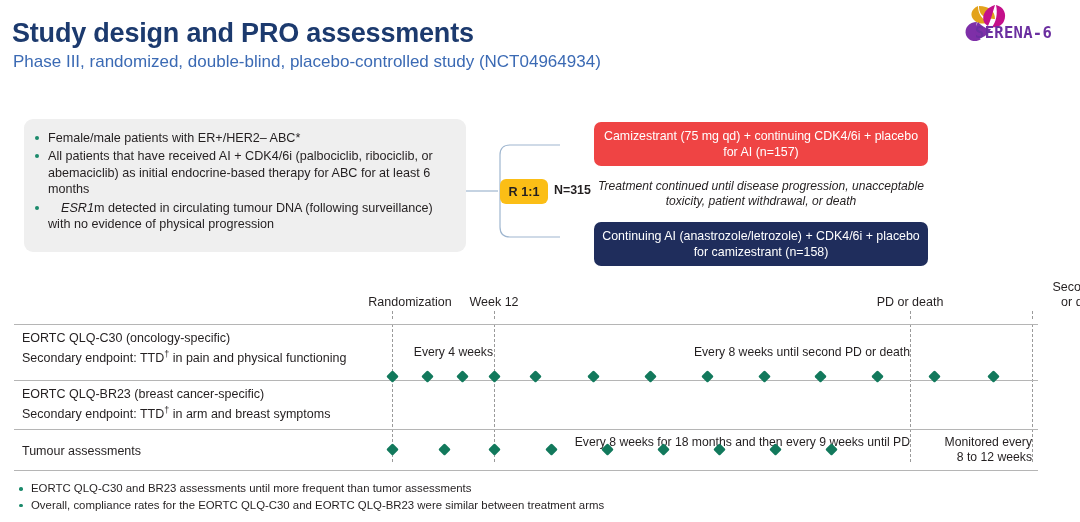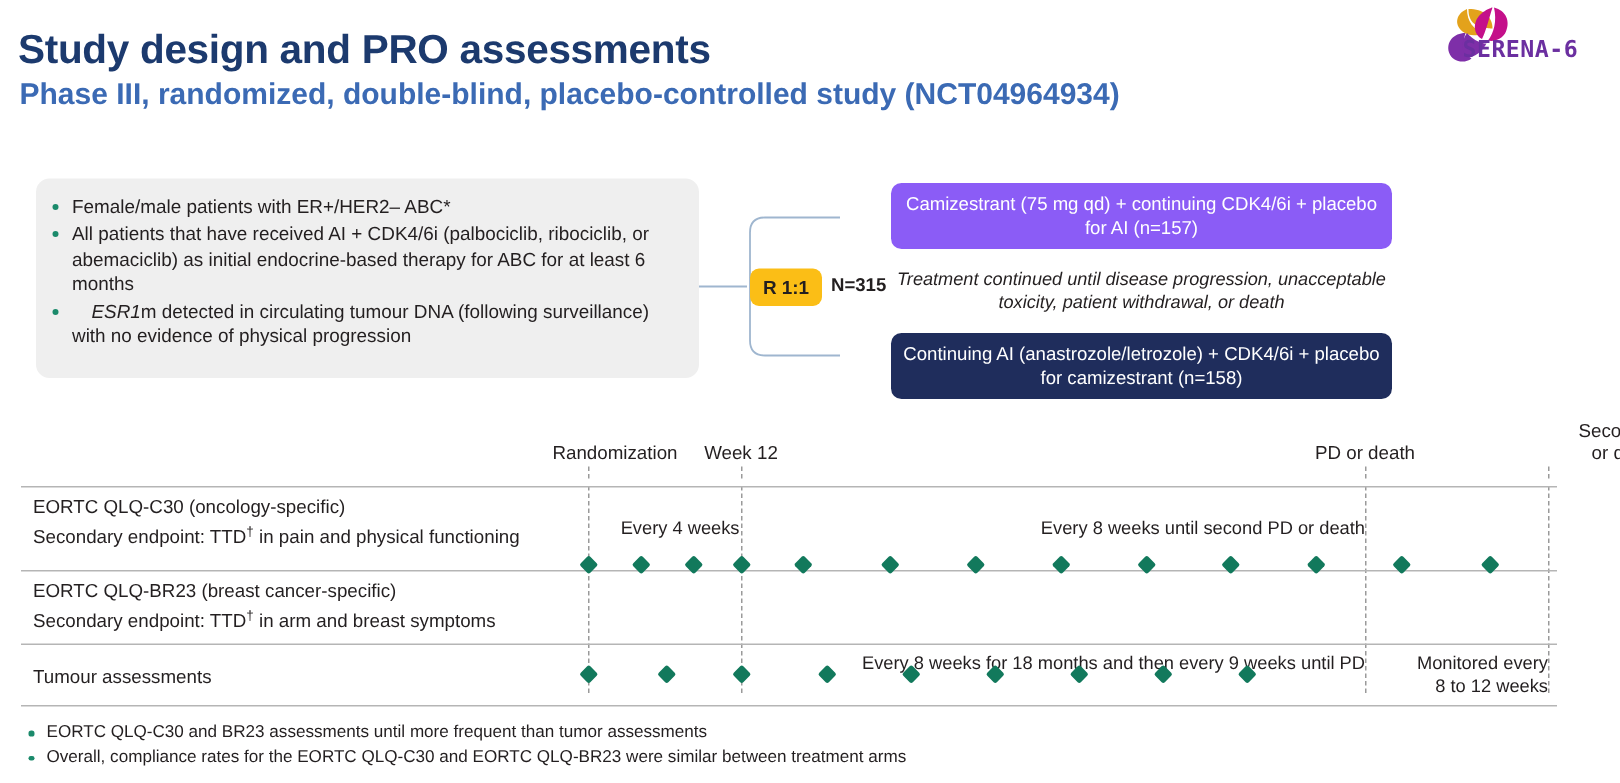--- a/index.html
+++ b/index.html
@@ -15,21 +15,21 @@
   .slide{position:absolute;inset:0;}
 
   
   .title{
     position:absolute;left:12px;top:18px;
     font-size:27px;font-weight:bold;letter-spacing:-0.2px;
     color:#1c3a6e;
   }
   .subtitle{
     position:absolute;left:13px;top:52px;
-    font-size:20px;font-weight:bold;
+    font-size:17px;font-weight:normal;
     color:#3b6ab4;
   }
 
   
   .logo{position:absolute;left:957px;top:2px;width:118px;height:42px;}
   .logo svg{display:block;}
   .logo-text{
     position:absolute;left:18px;top:22px;
     font-size:15.5px;font-weight:bold;letter-spacing:0.3px;
     color:#6b2fa0;
@@ -70,21 +70,21 @@
 
   
   .arm{
     position:absolute;left:594px;width:334px;
     border-radius:7px;
     display:flex;align-items:center;justify-content:center;
     text-align:center;color:#ffffff;
     font-size:12.4px;line-height:16px;
     padding:0 8px;box-sizing:border-box;
   }
-  .arm-a{top:122px;height:44px;background:#8b5cf6;}
+  .arm-a{top:122px;height:44px;background:#ef4444;}
   .arm-b{top:222px;height:44px;background:#1f2d5c;}
   .arm-mid{
     position:absolute;left:594px;top:172px;width:334px;height:44px;
     display:flex;align-items:center;justify-content:center;text-align:center;
     font-size:12.1px;line-height:15.5px;font-style:italic;color:#231f20;
   }
 
   
   .tl{position:absolute;left:0;top:272px;width:1080px;height:200px;}
 

